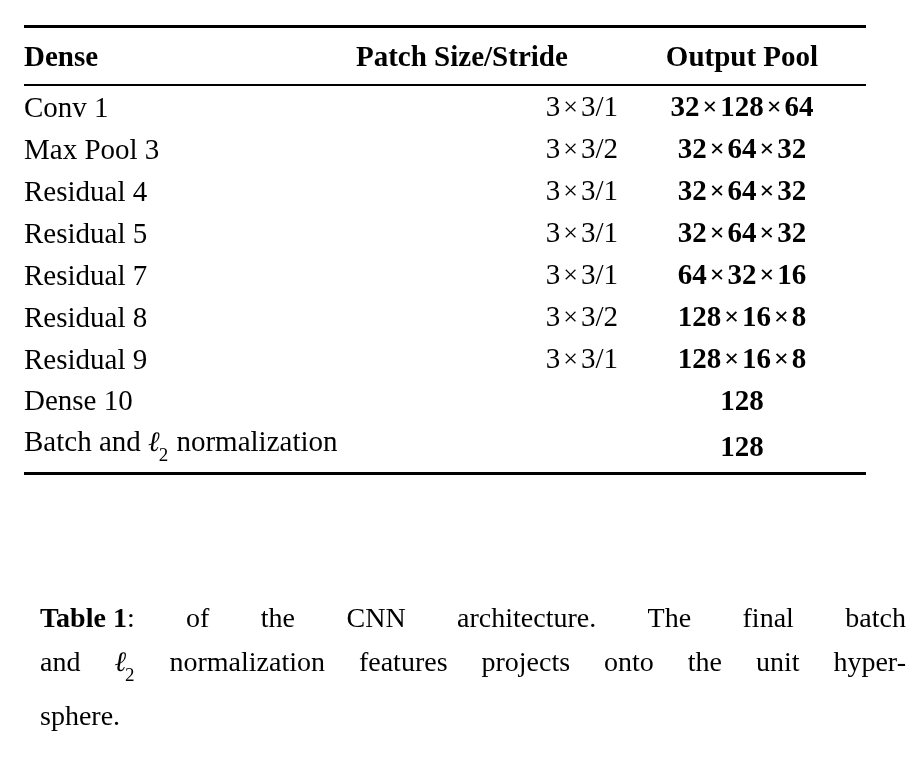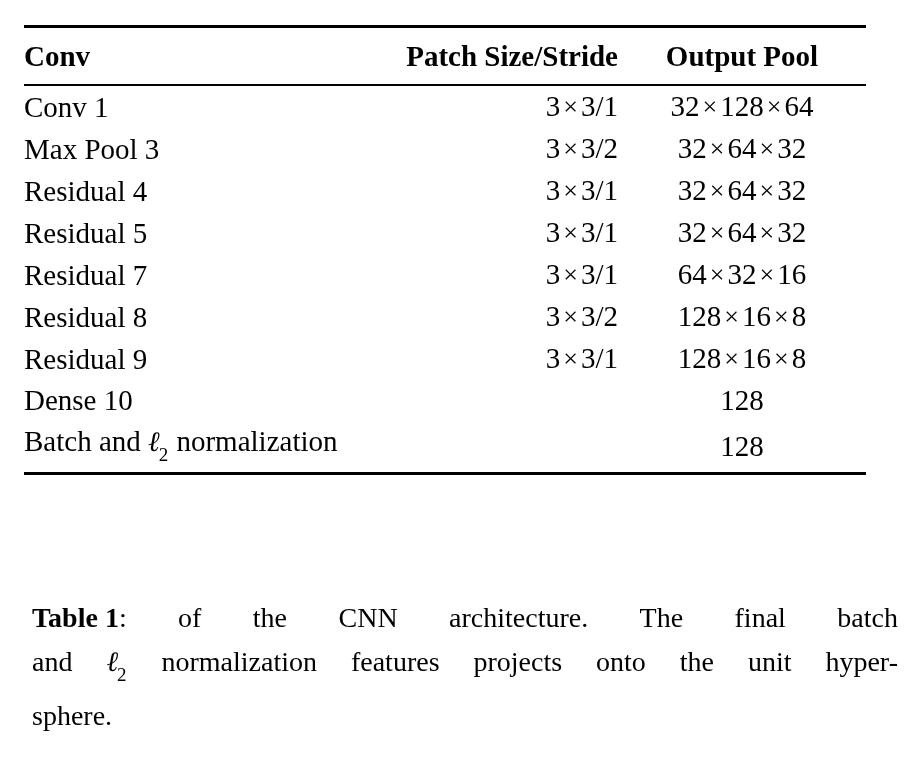--- a/index.html
+++ b/index.html
@@ -73,24 +73,24 @@
     height: 56px;
   }
 
   
   col.c-name   { width: 332px; }
   col.c-patch  { width: 262px; }
   col.c-output { width: 248px; }
 
   .col-name   { text-align: left; padding-left: 14px; }
   .col-patch  { text-align: right; }
-  .col-output { text-align: center; }
+  .col-output { text-align: center; font-weight: bold; }
 
   .thead-name   { text-align: left; padding-left: 14px; }
-  .thead-patch  { text-align: right; }
+  .thead-patch  { text-align: left; }
   .thead-output { text-align: center; }
 
   
   .mathrow {
     font-family: "Liberation Serif", "DejaVu Serif", serif;
   }
   .times {
     font-size: 26px;
     padding: 0 3px;
     position: relative;
@@ -105,21 +105,21 @@
     font-size: 19px;
     vertical-align: sub;
     position: relative;
     top: 3px;
     left: -1px;
   }
 
   
   .caption {
     position: absolute;
-    left: 32px;
+    left: 40px;
     top: 596px;
     width: 866px;
     font-size: 28px;
     line-height: 44px;
     text-align: justify;
     text-justify: inter-word;
   }
   .caption .cap-line {
     display: block;
     white-space: nowrap;
@@ -143,21 +143,21 @@
     <div class="rule-top"></div>
 
     <table class="arch">
       <colgroup>
         <col class="c-name">
         <col class="c-patch">
         <col class="c-output">
       </colgroup>
       <thead>
         <tr>
-          <th class="thead-name">Conv</th>
+          <th class="thead-name">Dense</th>
           <th class="thead-patch">Patch Size/Stride</th>
           <th class="thead-output">Output Pool</th>
         </tr>
       </thead>
     </table>
 
     <div class="rule-mid"></div>
 
     <table class="arch">
       <colgroup>

